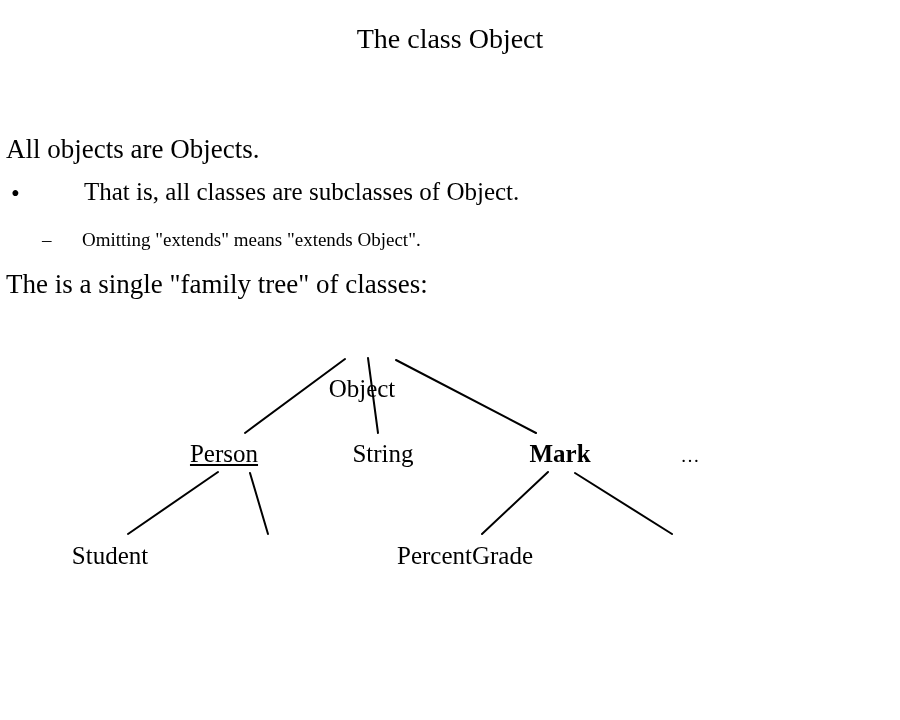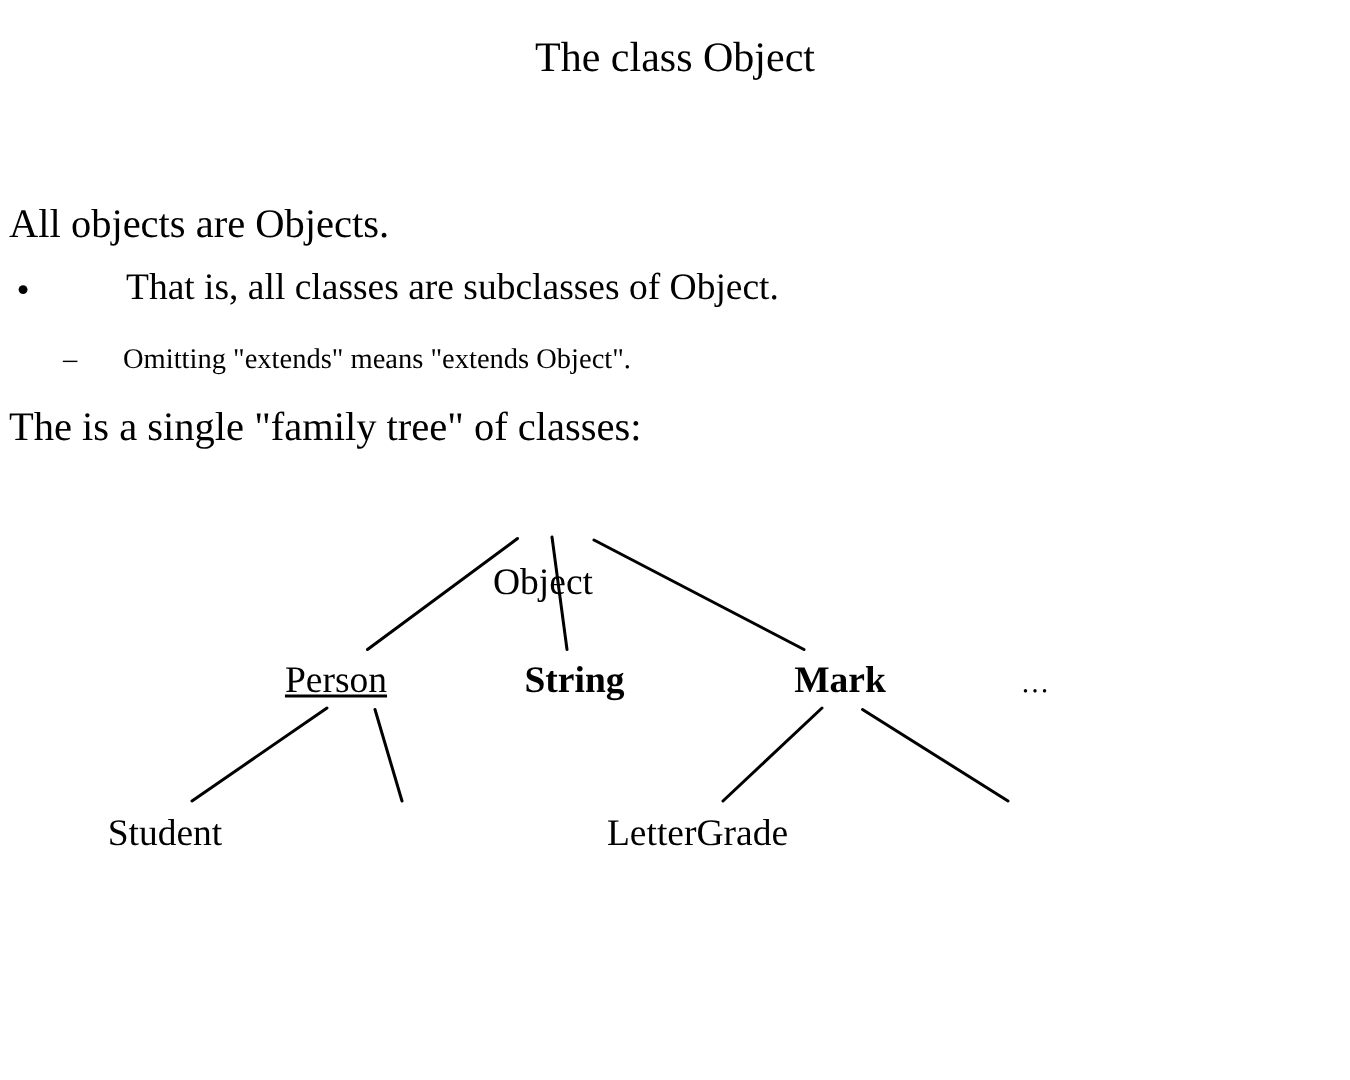--- a/index.html
+++ b/index.html
@@ -98,19 +98,19 @@
         <line x1="396" y1="360" x2="536" y2="433"></line>
         <line x1="218" y1="472" x2="128" y2="534"></line>
         <line x1="250" y1="473" x2="268" y2="534"></line>
         <line x1="548" y1="472" x2="482" y2="534"></line>
         <line x1="575" y1="473" x2="672" y2="534"></line>
       </g>
   </svg>
 
   <div class="node" style="left:362px; top:327px;margin-top:48px;">Object</div>
   <div class="node" style="left:224px; top:440px;text-decoration:underline;">Person</div>
-  <div class="node" style="left:383px; top:440px;font-weight:bold;">String</div>
+  <div class="node" style="left:383px; top:440px;">String</div>
   <div class="node" style="left:560px; top:440px;font-weight:bold;">Mark</div>
   <div class="node-ellipsis" style="left:690px; top:445px;">…</div>
   <div class="node" style="left:110px; top:542px;">Student</div>
-  <div class="node" style="left:465px; top:542px;">LetterGrade</div>
+  <div class="node" style="left:465px; top:542px;">PercentGrade</div>
 
 </div>
 
 </body></html>

